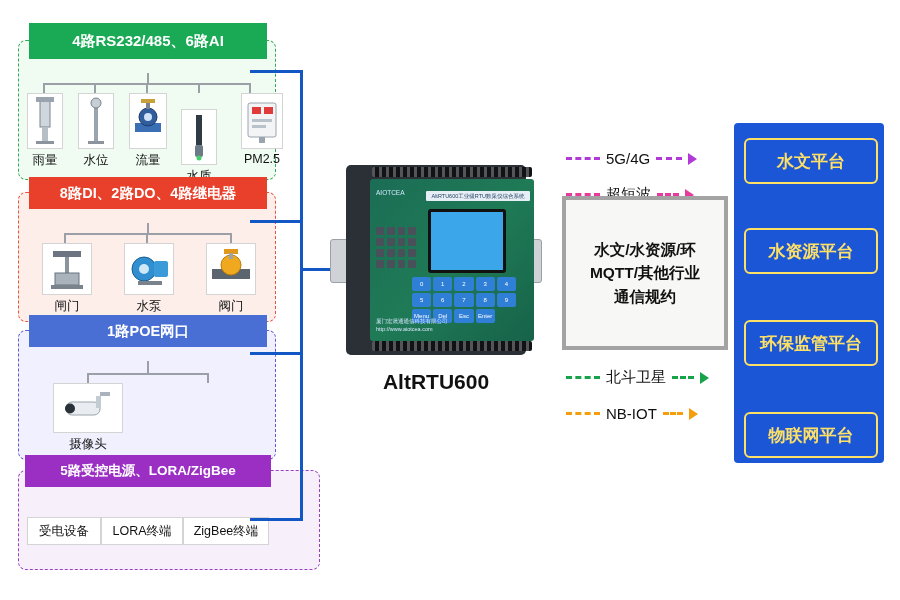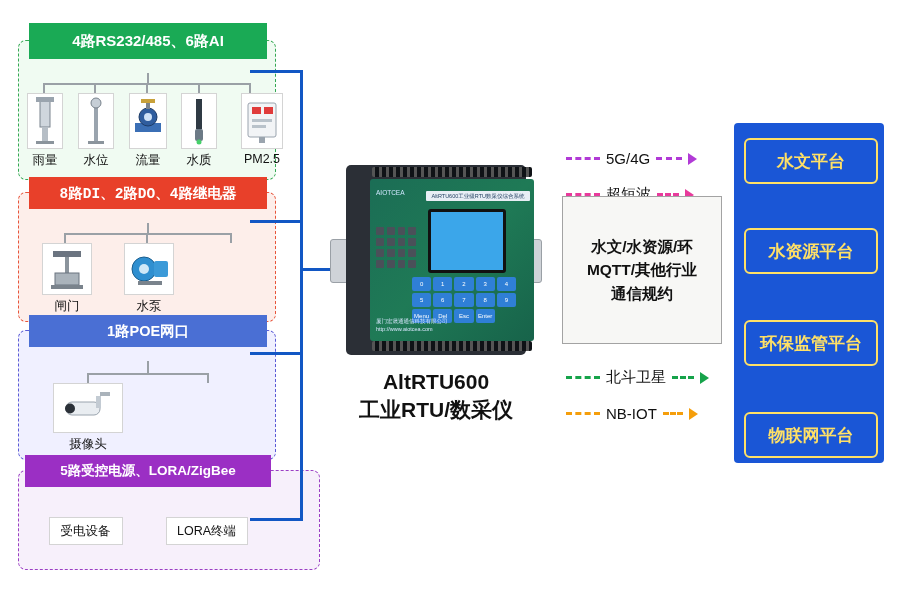--- a/index.html
+++ b/index.html
@@ -7,21 +7,21 @@
   .stage{position:relative;width:900px;height:600px;}
 
   
   .panel{position:absolute;box-sizing:border-box;border-radius:8px;}
   .hdr{box-sizing:border-box;border-radius:0;color:#fff;font-weight:bold;text-align:center;display:flex;align-items:center;justify-content:center;}
 
   
   .g1{left:18px;top:40px;width:258px;height:140px;background:#f0fbf2;border:1.5px dashed #34a853;}
   .g1 .hdr{position:absolute;left:10px;top:-18px;width:238px;height:36px;background:#1aaa55;font-size:15px;}
   
-  .g2{left:18px;top:192px;width:258px;height:130px;background:#fdeeea;border:1.5px dashed #e8543a;font-family:Liberation Mono, monospace;}
+  .g2{left:18px;top:192px;width:258px;height:130px;background:#fdeeea;border:1.5px dashed #e8543a;}
   .g2 .hdr{position:absolute;left:10px;top:-16px;width:238px;height:32px;background:#e8402a;font-size:14.5px;}
   
   .g3{left:18px;top:330px;width:258px;height:130px;background:#f0f0ff;border:1.5px dashed #5b5bd6;}
   .g3 .hdr{position:absolute;left:10px;top:-16px;width:238px;height:32px;background:#4a6fd4;font-size:14.5px;}
   
   .g4{left:18px;top:470px;width:302px;height:100px;background:#f7f0fb;border:1.5px dashed #9b3fc4;}
   .g4 .hdr{position:absolute;left:6px;top:-16px;width:246px;height:32px;background:#9b2fc4;font-size:13.5px;}
 
   .items{position:absolute;display:flex;justify-content:space-around;align-items:flex-end;}
   .item{display:flex;flex-direction:column;align-items:center;}
@@ -49,21 +49,21 @@
   .dev-dots i{background:#4a5059;border-radius:1px;display:block;}
   .dev-logo{position:absolute;left:30px;top:24px;font-size:6.5px;color:#cfe8ff;}
   .dev-title-strip{position:absolute;left:80px;top:26px;width:104px;height:10px;background:#e8eef5;border-radius:1px;color:#1b3a5c;font-size:5.5px;display:flex;align-items:center;justify-content:center;}
   .dev-foot{position:absolute;left:30px;top:152px;font-size:5.5px;color:#d8e7ff;line-height:1.5;}
   .dev-label{position:absolute;left:318px;top:368px;width:236px;text-align:center;font-size:21px;font-weight:bold;color:#111;line-height:1.35;}
 
   
   .wire{position:absolute;background:#1257c4;}
 
   
-  .proto{position:absolute;left:562px;top:196px;width:158px;height:146px;background:#f7f7f5;border:1px solid #a3a3a3;display:flex;align-items:center;justify-content:center;}
+  .proto{position:absolute;left:562px;top:196px;width:158px;height:146px;background:#f7f7f5;border:4px solid #a3a3a3;display:flex;align-items:center;justify-content:center;}
   .proto-txt{font-size:15.5px;font-weight:bold;color:#111;line-height:1.5;text-align:center;}
   .linkrow{position:absolute;display:flex;align-items:center;gap:6px;font-size:15px;color:#111;}
   .dash{width:34px;height:0;border-top:3px dashed #b13ad6;}
   .arrow{width:0;height:0;border-left:9px solid #b13ad6;border-top:6px solid transparent;border-bottom:6px solid transparent;}
 
   
   .plat-bg{position:absolute;left:734px;top:123px;width:150px;height:340px;background:#1a56d6;border-radius:4px;}
   .plat{position:absolute;left:744px;width:130px;height:42px;background:#1a56d6;border:2px solid #ffe066;border-radius:6px;color:#ffe066;font-weight:bold;font-size:17px;display:flex;align-items:center;justify-content:center;}
 </style>
 </head>
@@ -111,21 +111,21 @@
           <rect x="2" y="26" width="26" height="9" fill="#3b6fb5"></rect>
           <circle cx="15" cy="20" r="9" fill="#2f5d9e" stroke="#1d3b66"></circle>
           <circle cx="15" cy="20" r="4" fill="#cfe2f7"></circle>
           <rect x="13" y="4" width="4" height="8" fill="#7b848e"></rect>
           <rect x="8" y="2" width="14" height="4" fill="#c8a13a"></rect>
         </svg>
       </div>
       <div class="cap">流量</div>
     </div>
 
-    <div class="item" style="position:absolute;left:160px;top:52px;width:40px;">
+    <div class="item" style="position:absolute;left:160px;top:68px;width:40px;">
       <div class="thumb" style="width:34px;height:54px;">
         <svg width="26" height="48" viewBox="0 0 26 48">
           <rect x="10" y="2" width="6" height="30" fill="#2f3a44"></rect>
           <rect x="9" y="32" width="8" height="12" rx="2" fill="#6c7a86"></rect>
           <circle cx="13" cy="45" r="2.5" fill="#46d06a"></circle>
         </svg>
       </div>
       <div class="cap">水质</div>
     </div>
 
@@ -170,20 +170,31 @@
         <svg width="42" height="44" viewBox="0 0 42 44">
           <circle cx="16" cy="22" r="12" fill="#2f8fd0" stroke="#1b5e8e"></circle>
           <circle cx="16" cy="22" r="5" fill="#cfe8f7"></circle>
           <rect x="26" y="14" width="14" height="16" rx="2" fill="#3b9ad8"></rect>
           <rect x="10" y="34" width="24" height="4" fill="#7a838c"></rect>
         </svg>
       </div>
       <div class="cap">水泵</div>
     </div>
 
+    <div class="item" style="position:absolute;left:186px;top:50px;width:52px;">
+      <div class="thumb" style="width:48px;height:50px;">
+        <svg width="42" height="44" viewBox="0 0 42 44">
+          <rect x="2" y="22" width="38" height="10" fill="#5b6570"></rect>
+          <circle cx="21" cy="18" r="10" fill="#f0a81e" stroke="#b97c0c"></circle>
+          <rect x="14" y="2" width="14" height="5" fill="#e0971a"></rect>
+          <rect x="19" y="6" width="4" height="6" fill="#9aa4ae"></rect>
+        </svg>
+      </div>
+      <div class="cap">阀门</div>
+    </div>
   </div>
 
   <div class="panel g3">
     <div class="hdr">1路POE网口</div>
 
     <div class="tline" style="left:128px;top:30px;width:2px;height:12px;"></div>
     <div class="tline" style="left:68px;top:42px;width:122px;height:2px;"></div>
     <div class="tline" style="left:68px;top:42px;width:2px;height:10px;"></div>
     <div class="tline" style="left:188px;top:42px;width:2px;height:10px;"></div>
 
@@ -202,20 +213,23 @@
   </div>
 
   <div class="panel g4">
     <div class="hdr">5路受控电源、LORA/ZigBee</div>
     <div class="items" style="left:8px;top:44px;width:242px;height:30px;">
       <div class="item">
         <div class="thumb" style="width:72px;height:26px;font-size:12.5px;color:#111;">受电设备</div>
       </div>
       <div class="item">
         <div class="thumb" style="width:80px;height:26px;font-size:12.5px;color:#111;">LORA终端</div>
+      </div>
+      <div class="item">
+        <div class="thumb" style="width:84px;height:26px;font-size:12.5px;color:#111;">ZigBee终端</div>
       </div>
     </div>
   </div>
 
   <div class="wire" style="left:300px;top:70px;width:3px;height:450px;"></div>
   <div class="wire" style="left:250px;top:70px;width:53px;height:3px;"></div>
   <div class="wire" style="left:250px;top:220px;width:53px;height:3px;"></div>
   <div class="wire" style="left:250px;top:352px;width:53px;height:3px;"></div>
   <div class="wire" style="left:250px;top:518px;width:53px;height:3px;"></div>
   <div class="wire" style="left:300px;top:268px;width:34px;height:3px;"></div>
@@ -265,21 +279,20 @@
         <span>Enter</span>
       </div>
       <div class="dev-foot">
         <div>厦门宏晟通通信科技有限公司</div>
         <div>http://www.aiotcea.com</div>
       </div>
     </div>
   </div>
   <div class="dev-label">
     <div>AltRTU600</div>
-    <div>工业RTU/数采仪</div>
   </div>
 
   <div class="linkrow" style="left:566px;top:150px;">
     <div class="dash" style="border-top-color:#b13ad6;"></div>
     <span>5G/4G</span>
     <div class="dash" style="border-top-color:#b13ad6;width:26px;"></div>
     <div class="arrow" style="border-left-color:#b13ad6;"></div>
   </div>
 
   <div class="linkrow" style="left:566px;top:185px;">

